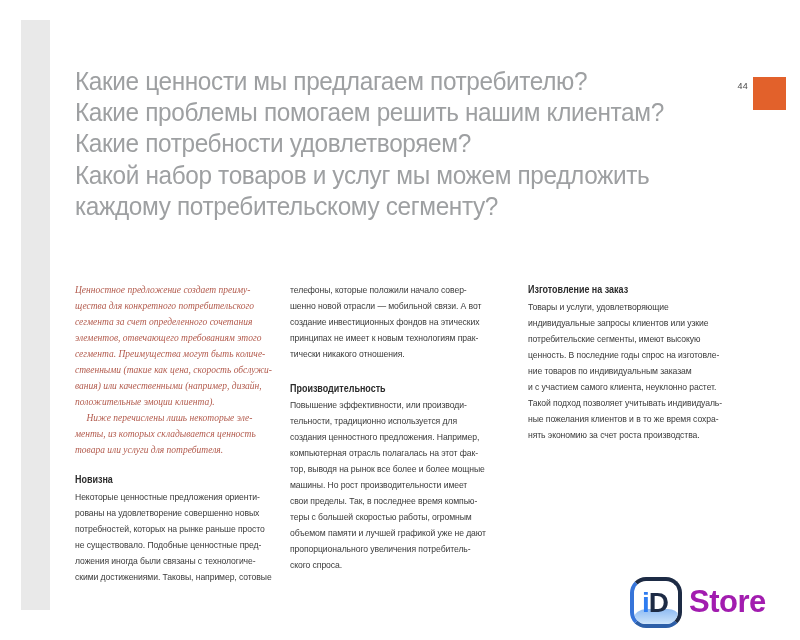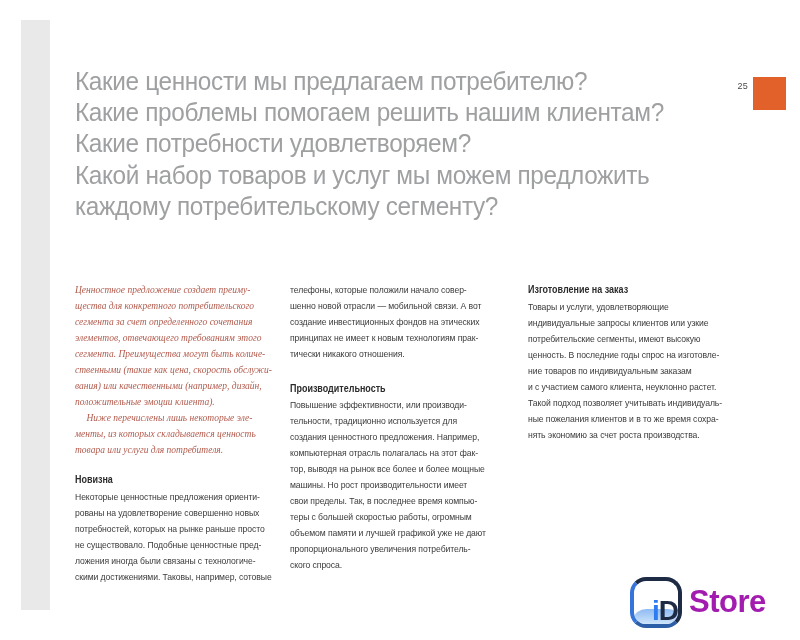--- a/index.html
+++ b/index.html
@@ -37,35 +37,35 @@
   .sec-title.first{margin-bottom:1px;}
 
   
   .logo{position:absolute;left:630px;top:577px;width:160px;height:54px;}
   .badge{position:absolute;left:0;top:0;width:52px;height:51px;box-sizing:border-box;
          border:4px solid #1d2b45;border-left-color:#3674d9;border-bottom-color:#2d5fa8;
          border-radius:16px;background:#ffffff;overflow:hidden;}
   .swoosh{position:absolute;left:0;right:0;bottom:0;height:15px;
           background:linear-gradient(180deg,#8fbbf2 0%,#cde4fb 100%);
           border-radius:55% 45% 11px 11px / 120% 80% 11px 11px;}
-  .badge-text{position:absolute;left:0;top:2px;width:100%;text-align:right;
-              font-size:28px;font-weight:bold;line-height:40px;letter-spacing:-1px;margin-top:8px;}
+  .badge-text{position:absolute;left:8px;top:2px;width:100%;text-align:left;
+              font-size:28px;font-weight:bold;line-height:40px;letter-spacing:-1px;}
   .badge-i{color:#2e7cf0;}
   .badge-d{color:#1d2b45;}
   .wordmark{position:absolute;left:59px;top:7px;font-size:31px;font-weight:bold;
             color:#1d2b45;letter-spacing:-.5px;}
 </style>
 </head>
 <body>
 
 <div class="stage">
 
   <div class="page-edge"></div>
 
-  <div class="page-number">25</div>
+  <div class="page-number">44</div>
   <div class="page-marker" style="background-color: rgb(226, 97, 43);"></div>
 
   <div class="headline" style="color: rgb(158, 160, 162);">
       <div>Какие ценности мы предлагаем потребителю?</div>
       <div>Какие проблемы помогаем решить нашим клиентам?</div>
       <div>Какие потребности удовлетворяем?</div>
       <div>Какой набор товаров и услуг мы можем предложить</div>
       <div>каждому потребительскому сегменту?</div>
     </div>
 

